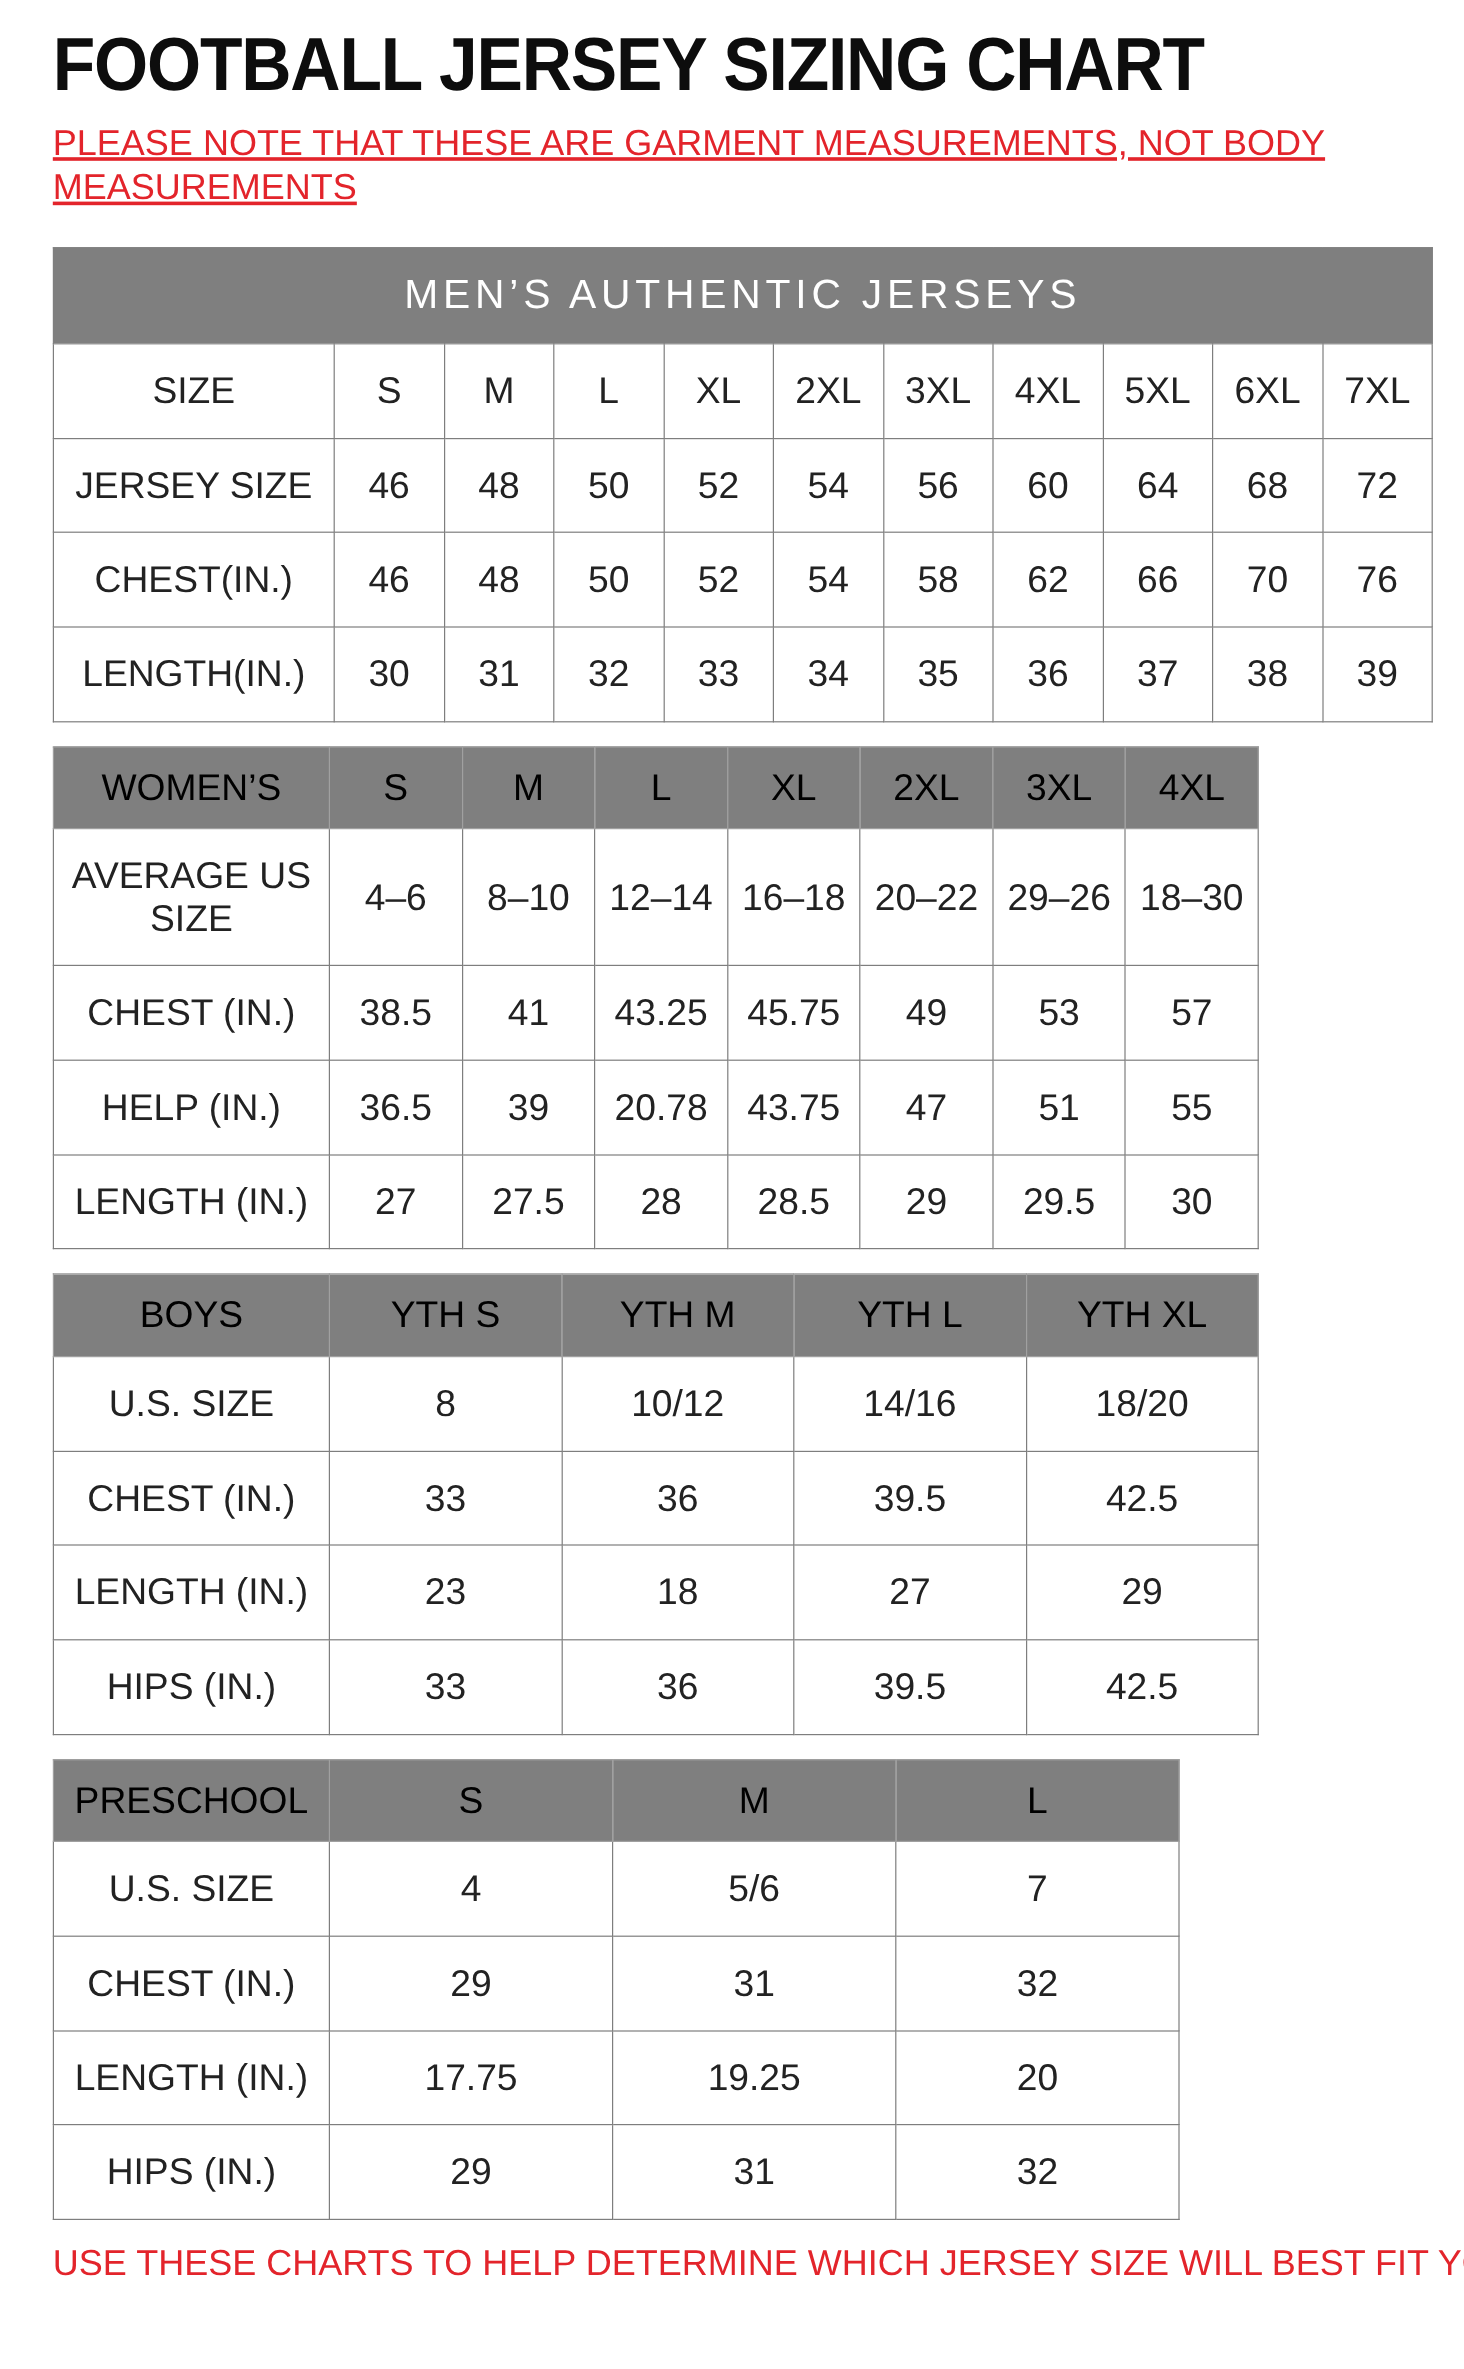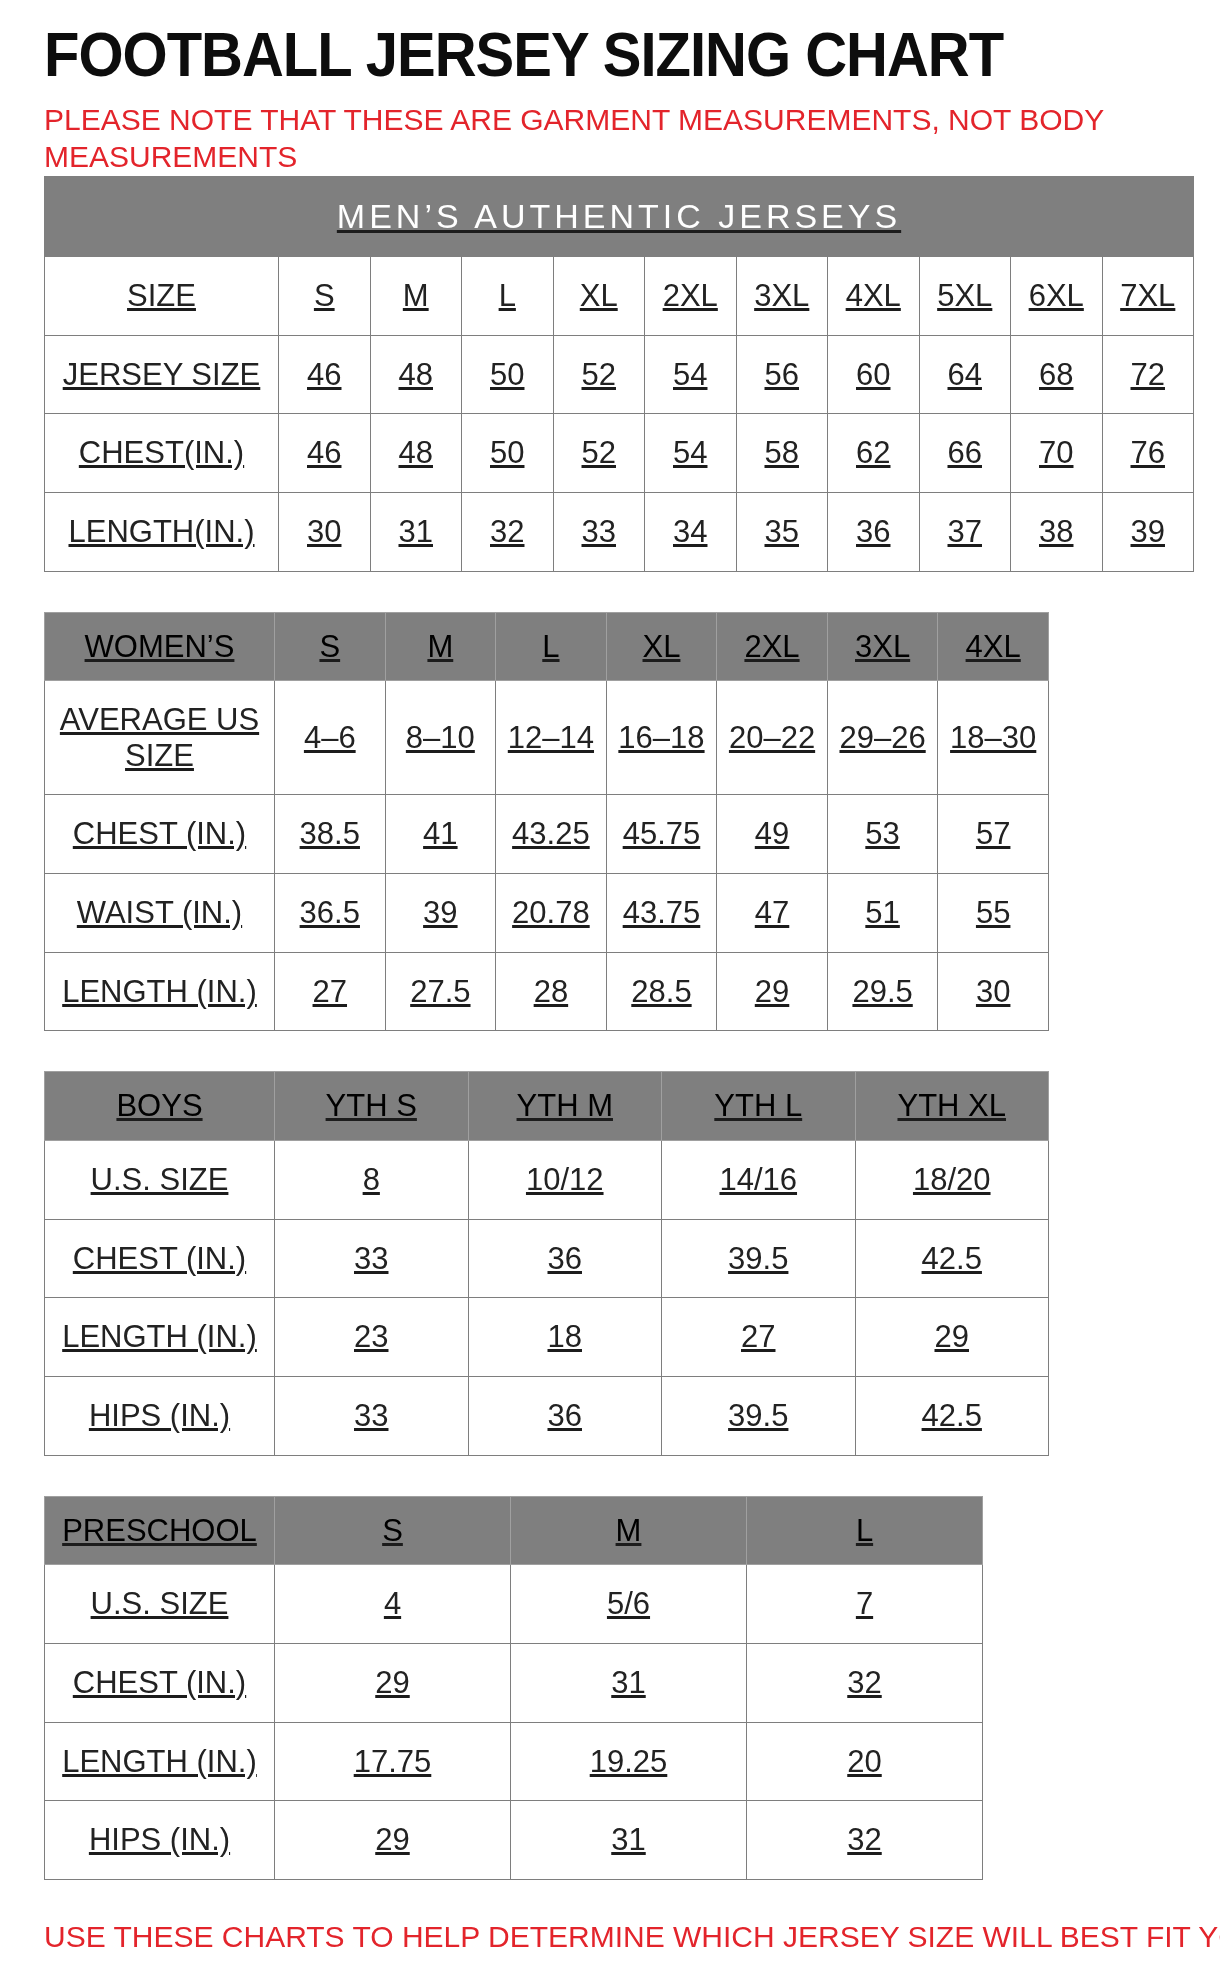--- a/index.html
+++ b/index.html
@@ -18,27 +18,28 @@
     color: #0d0d0d;
     margin-bottom: 18px;
     transform: scaleY(1.08);
     transform-origin: left top;
   }
   .note {
     color: var(--red, #e3242b);
     font-size: 30px;
     line-height: 1.25;
     max-width: 1125px;
+    margin-bottom: 30px;
     font-weight: normal;
+    text-decoration: underline;
   }
   table.sizing-table {
     border-collapse: collapse;
     table-layout: fixed;
-    margin-bottom: 40px;
-    text-decoration: underline;
+    margin-bottom: 20px;
   }
   .sizing-table td {
     border: 1px solid #7e7e7e;
     text-align: center;
     vertical-align: middle;
     font-size: 31px;
     line-height: 1.15;
     padding: 21px 4px;
     color: #222222;
     background: #ffffff;
@@ -169,21 +170,21 @@
           <td>CHEST (IN.)</td>
           <td>38.5</td>
           <td>41</td>
           <td>43.25</td>
           <td>45.75</td>
           <td>49</td>
           <td>53</td>
           <td>57</td>
         </tr>
         <tr class="data-row">
-          <td>WAIST (IN.)</td>
+          <td>HELP (IN.)</td>
           <td>36.5</td>
           <td>39</td>
           <td>20.78</td>
           <td>43.75</td>
           <td>47</td>
           <td>51</td>
           <td>55</td>
         </tr>
         <tr class="data-row">
           <td>LENGTH (IN.)</td>

